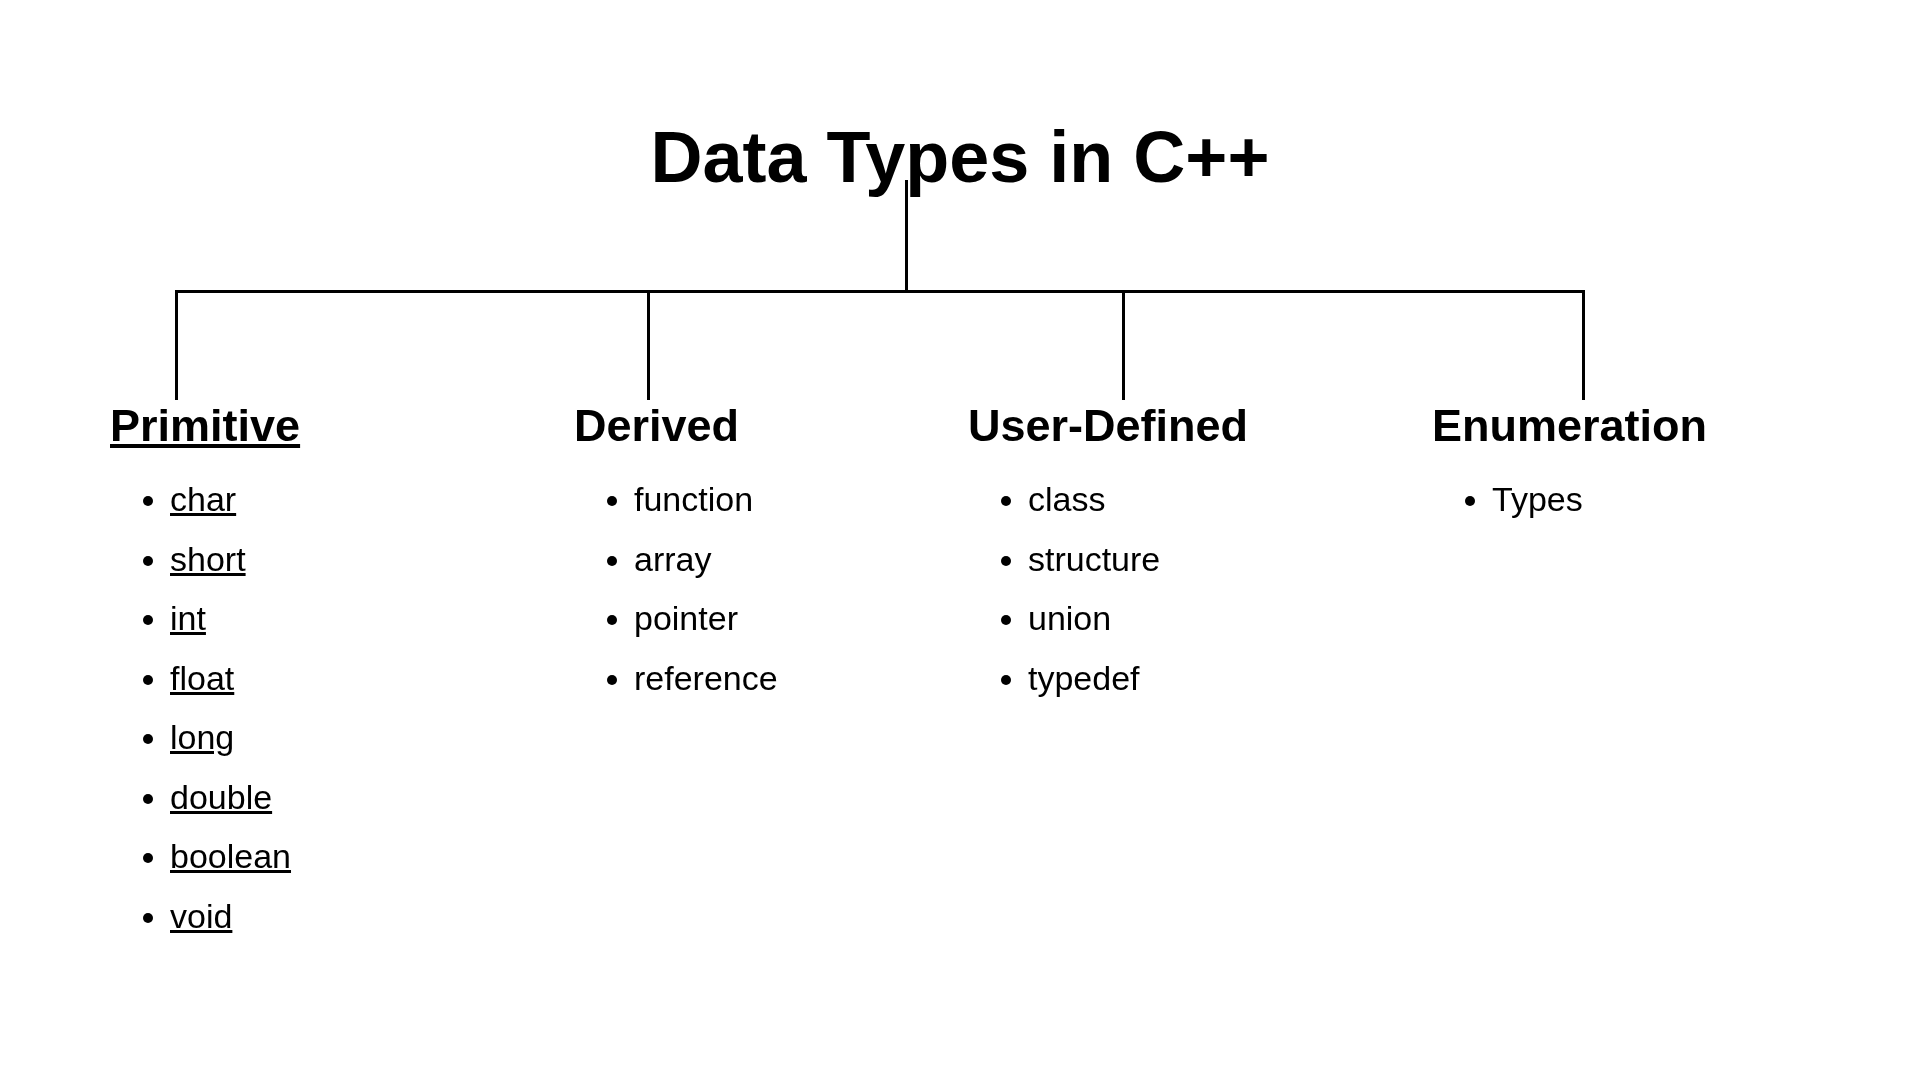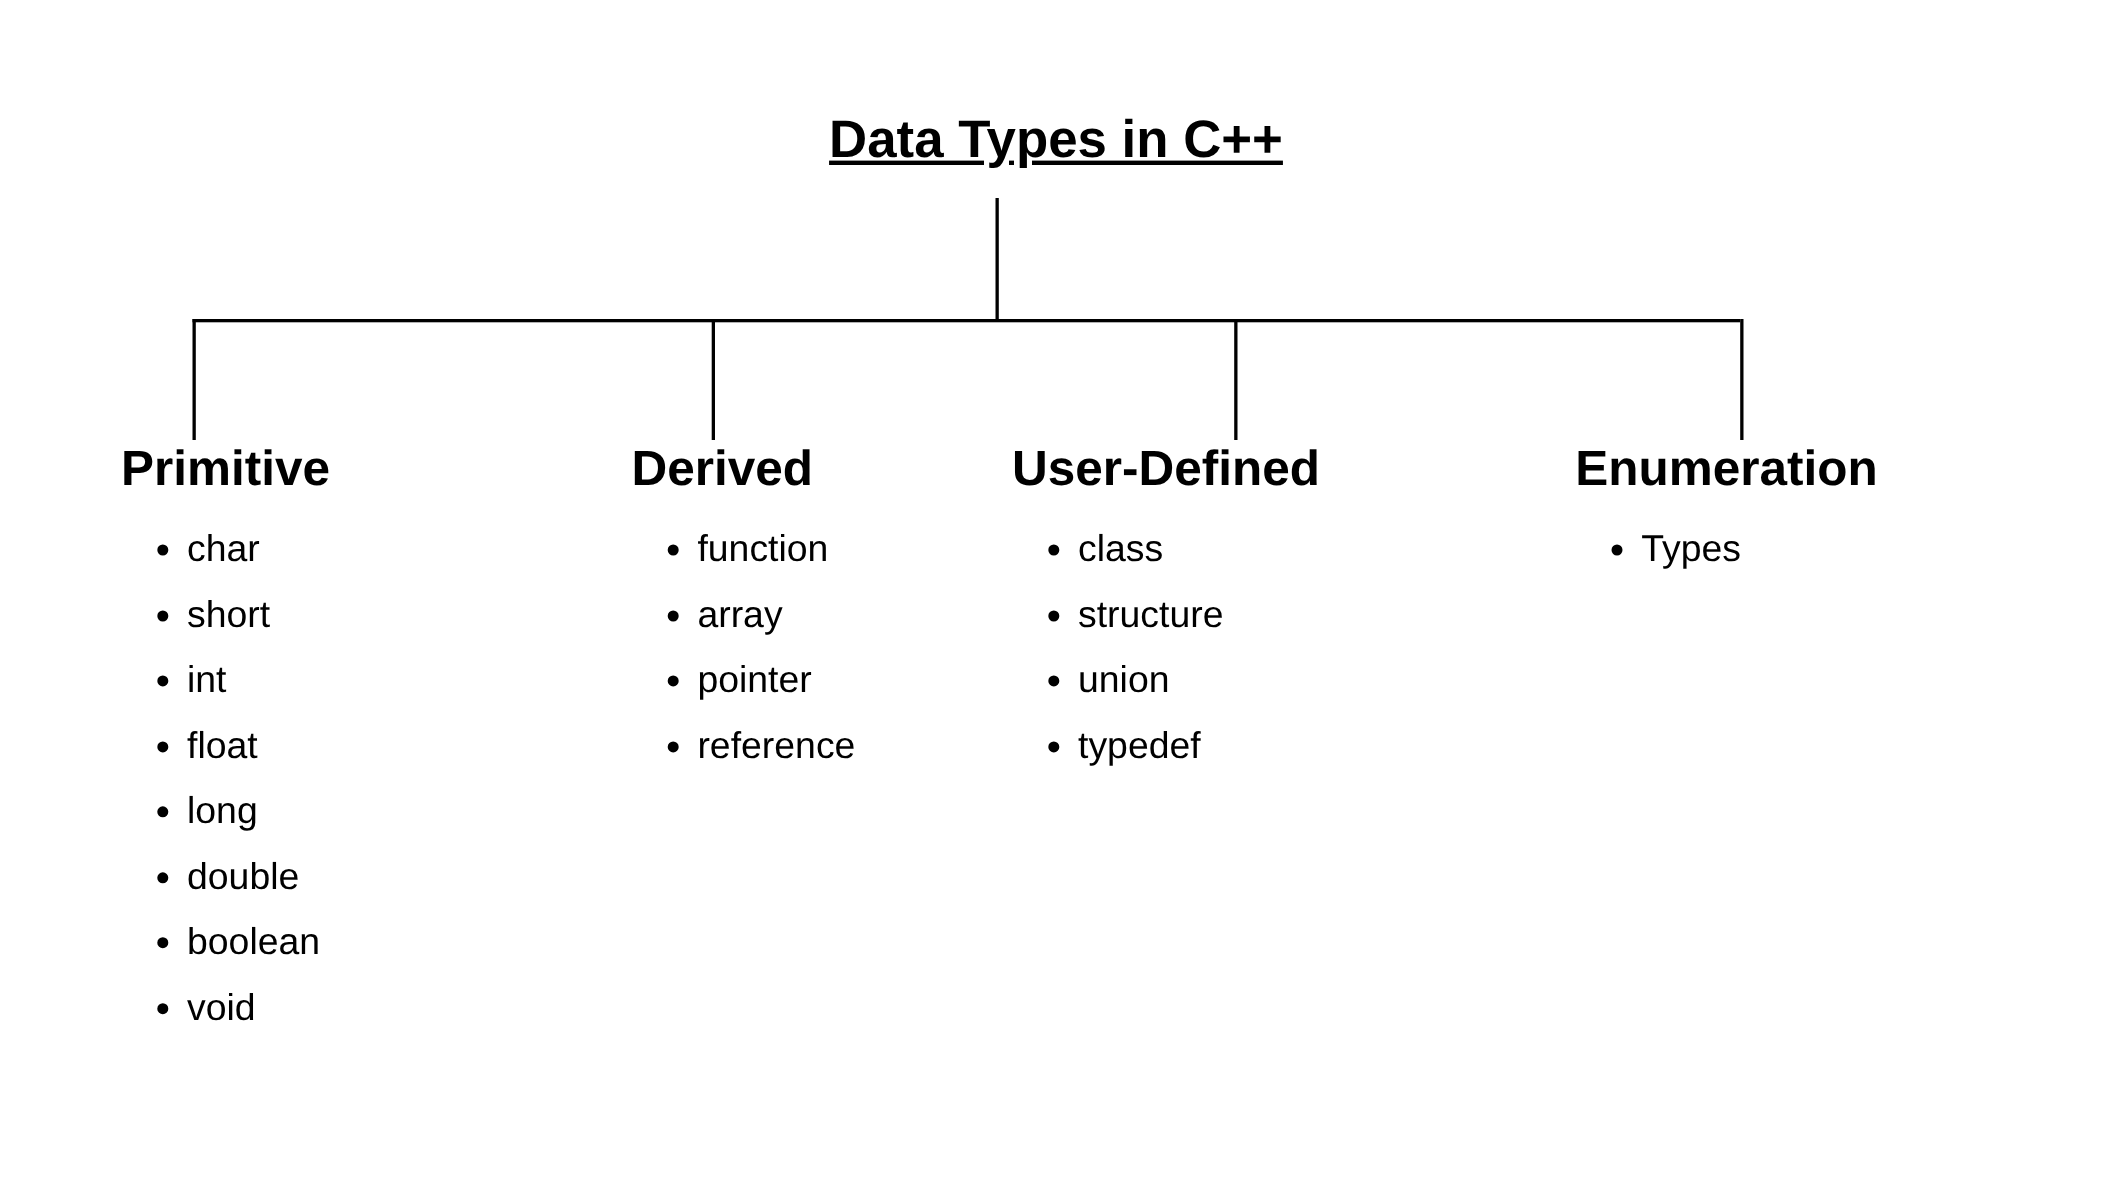--- a/index.html
+++ b/index.html
@@ -10,26 +10,25 @@
   body {
     width: 1920px;
     height: 1080px;
     background: #ffffff;
     font-family: Arial, Helvetica, sans-serif;
     position: relative;
     color: #000000;
   }
   .title {
     position: absolute;
-    top: 100px;
+    top: 116px;
     left: 50%;
     transform: translateX(-50%);
-    font-size: 48px;
+    font-size: 72px;
     font-weight: 800;
-    text-decoration: underline;
   }
   .vline-top {
     position: absolute;
     top: 180px;
     left: 905px;
     width: 3px;
     height: 110px;
     background: #000;
   }
   .hline {
@@ -48,23 +47,23 @@
     background: #000;
   }
   .vb1 { left: 175px; }
   .vb2 { left: 647px; }
   .vb3 { left: 1122px; }
   .vb4 { left: 1582px; }
   .section {
     position: absolute;
     top: 400px;
   }
-  .sec1 { left: 110px; }
+  .sec1 { left: 110px; text-decoration: underline; }
   .sec2 { left: 574px; }
-  .sec3 { left: 920px; }
+  .sec3 { left: 968px; }
   .sec4 { left: 1432px; }
   .section-title {
     font-size: 45px;
     font-weight: 800;
     margin-bottom: 18px;
   }
   .section ul {
     list-style: disc;
     padding-left: 60px;
   }

